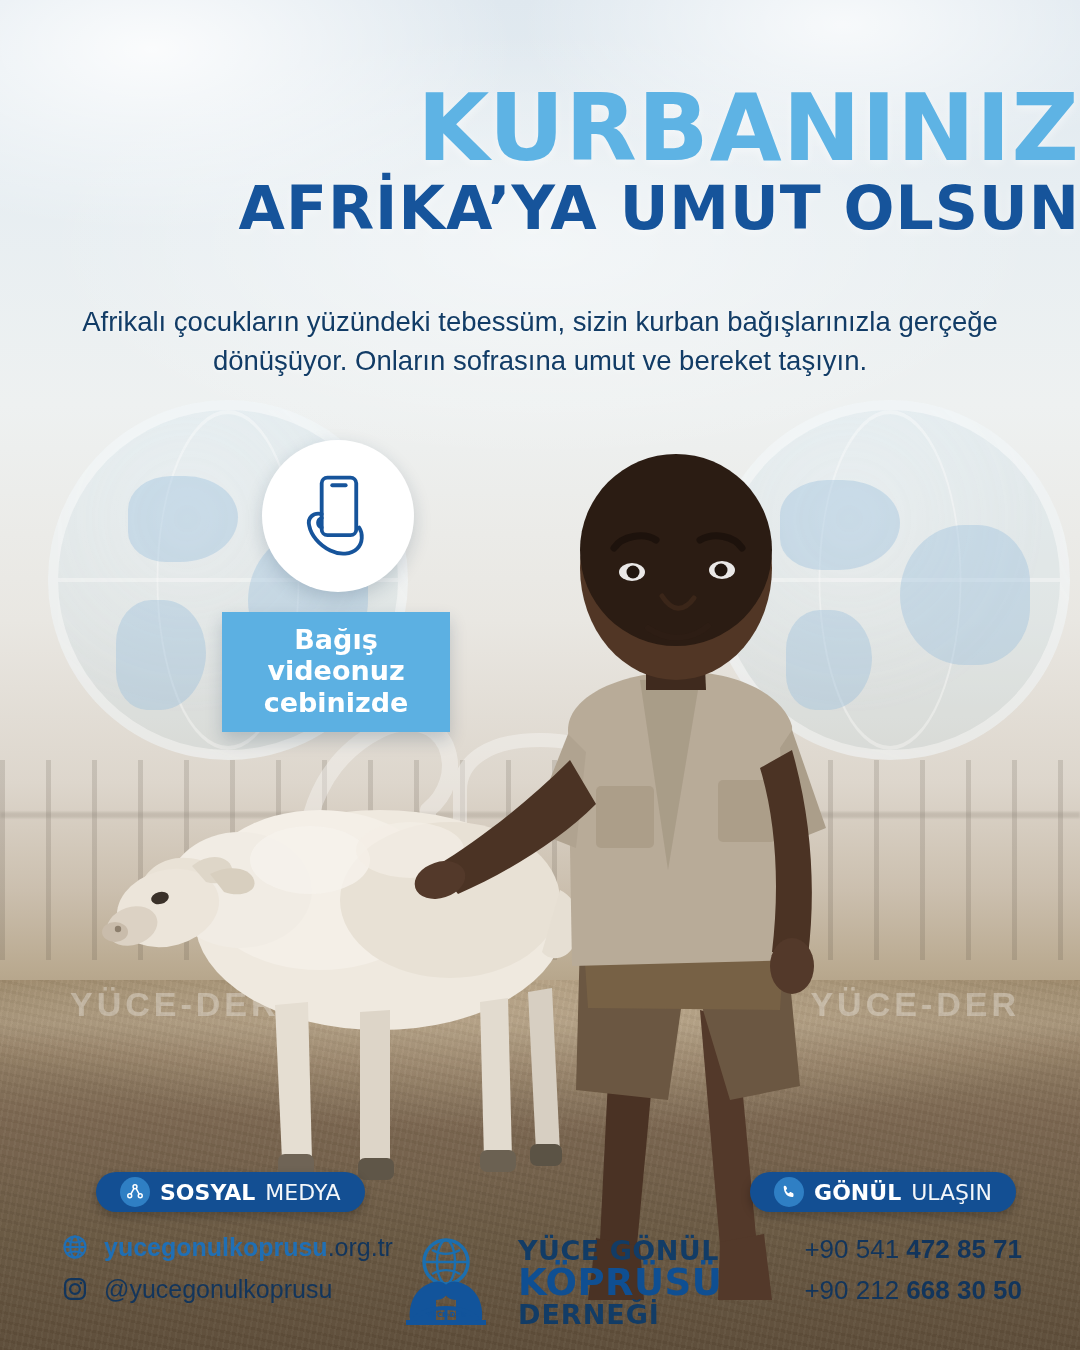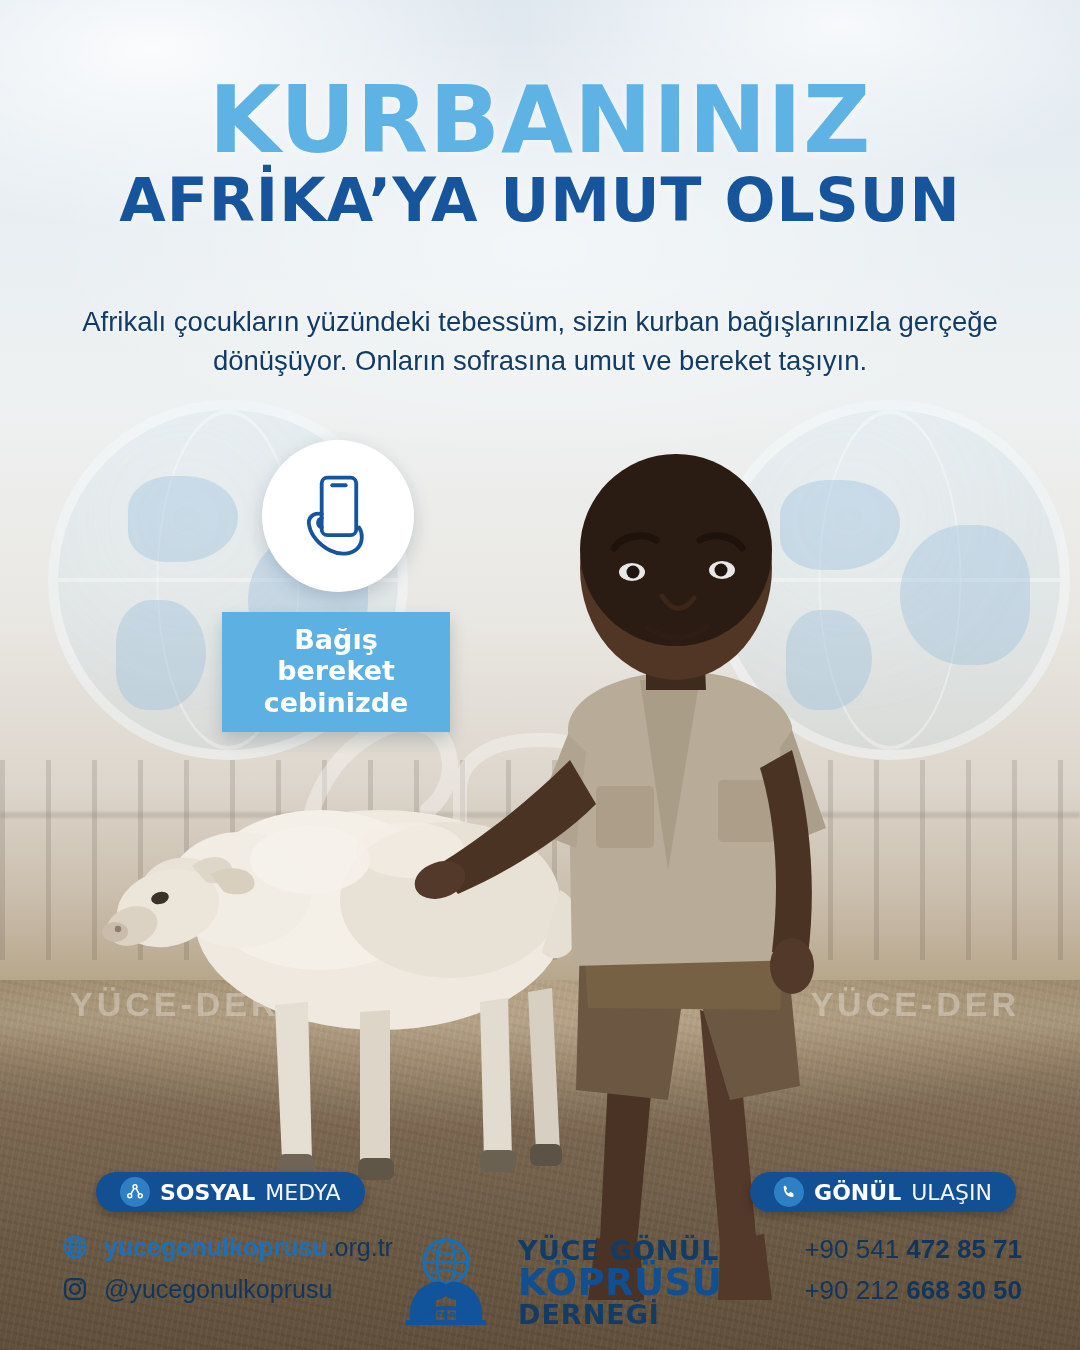--- a/index.html
+++ b/index.html
@@ -105,21 +105,21 @@
   .hands-wm svg { width: 100%; height: 100%; display: block; }
 
   .deral-wm {
     position: absolute; font-weight: bold; letter-spacing: 4px;
     color: rgba(255,255,255,.30); font-size: 34px;
   }
   #wm-left  { left: 70px;  top: 985px; }
   #wm-right { right: 60px; top: 985px; }
 
   
-  .headline { position: absolute; left: 0; right: 0; top: 76px; text-align: center; }
+  .headline { position: absolute; left: 0; right: 0; top: 84px; text-align: right; }
   .headline .line1 {
     font-family: "DejaVu Sans", sans-serif;
     font-weight: bold;
     font-size: 93px;
     line-height: .95;
     letter-spacing: 1px;
     color: #5eb3e4;
     text-shadow: 0 3px 10px rgba(255,255,255,.45);
   }
   .headline .line2 {
@@ -261,21 +261,21 @@
 
   <div class="phone-circle">
     <svg viewBox="0 0 100 100" xmlns="http://www.w3.org/2000/svg" fill="none" stroke="#16549b" stroke-width="4" stroke-linecap="round" stroke-linejoin="round">
       <rect x="33" y="10" width="36" height="60" rx="6"></rect>
       <line x1="44" y1="18" x2="58" y2="18"></line>
       <path d="M33 48 C24 46 18 52 20 60 C22 70 30 80 42 86 C52 91 64 90 70 84 C76 78 76 68 72 62"></path>
       <path d="M33 52 C28 54 28 60 33 62"></path>
     </svg>
   </div>
   <div class="video-tag">
-    <div>Bağış bereket</div>
+    <div>Bağış videonuz</div>
     <div>cebinizde</div>
   </div>
 
   <div class="sheep">
     <svg viewBox="0 0 560 500" xmlns="http://www.w3.org/2000/svg">
       <g>
         <ellipse cx="320" cy="180" rx="185" ry="110" fill="#efe9df"></ellipse>
         <ellipse cx="260" cy="150" rx="120" ry="80" fill="#f4efe7"></ellipse>
         <ellipse cx="390" cy="160" rx="110" ry="78" fill="#e8e1d5"></ellipse>
         <ellipse cx="180" cy="150" rx="72" ry="58" fill="#f1ece4"></ellipse>

